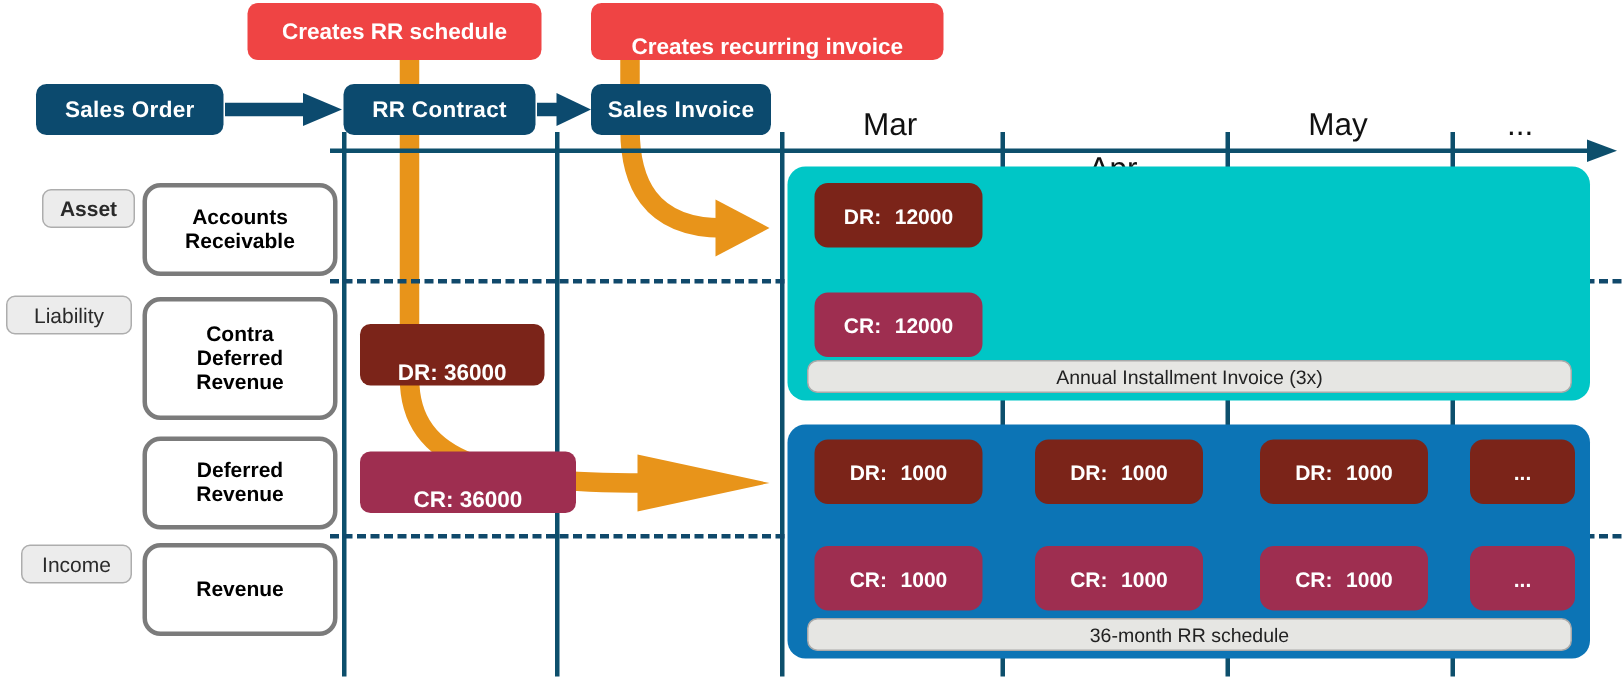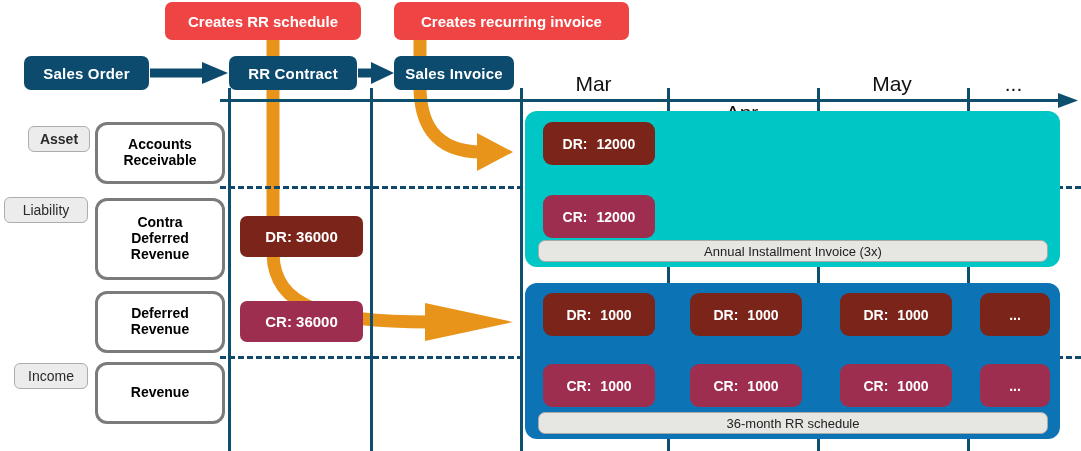--- a/index.html
+++ b/index.html
@@ -52,21 +52,21 @@
   .chip{
     border-radius:9px;display:flex;align-items:center;justify-content:center;
     color:#fff;font-weight:bold;font-size:14px;white-space:nowrap;
   }
   .chip.dr{background:#7b2419;}
   .chip.cr{background:#9e2e50;}
   .chip .lbl{margin-right:9px;}
 
   
   .chipbig{
-    border-radius:7px;display:flex;align-items:center;justify-content:center;
+    border-radius:7px;display:flex;align-items:flex-end;justify-content:center;
     color:#fff;font-weight:bold;font-size:15px;white-space:nowrap;
   }
   .chipbig.dr{background:#7b2419;}
   .chipbig.cr{background:#9e2e50;}
 
   
   .caption{
     background:#e6e6e3;border:1.5px solid #a9a9a9;border-radius:7px;
     display:flex;align-items:center;justify-content:center;
     font-size:13px;color:#222;
@@ -109,21 +109,21 @@
   <div class="abs vline" style="left:667px;top:88px;height:363px;"></div>
   <div class="abs vline" style="left:817px;top:88px;height:363px;"></div>
   <div class="abs vline" style="left:967px;top:88px;height:363px;"></div>
 
   <div class="abs dashed" style="left:220px;top:186px;width:861px;"></div>
   <div class="abs dashed" style="left:220px;top:356px;width:861px;"></div>
 
   <div class="abs callout" style="left:165px;top:2px;width:196px;height:38px;">
     <span>Creates RR schedule</span>
   </div>
-  <div class="abs callout" style="left:394px;top:2px;width:235px;height:38px;">
+  <div class="abs callout" style="left:394px;top:2px;width:235px;height:38px;align-items:flex-end;">
     <span>Creates recurring invoice</span>
   </div>
 
   <div class="abs flowbox" style="left:24px;top:56px;width:125px;height:34px;">
     <span>Sales Order</span>
   </div>
   <div class="abs flowbox" style="left:229px;top:56px;width:128px;height:34px;">
     <span>RR Contract</span>
   </div>
   <div class="abs flowbox" style="left:394px;top:56px;width:120px;height:34px;">
@@ -175,21 +175,21 @@
     <span style="white-space:pre-line;">Deferred
 Revenue</span>
   </div>
   <div class="abs acctbox" style="left:95px;top:362px;width:130px;height:62px;">
     <span style="white-space:pre-line;">Revenue</span>
   </div>
 
   <div class="abs chipbig dr" style="left:240px;top:216px;width:123px;height:41px;">
     <span>DR: 36000</span>
   </div>
-  <div class="abs chipbig cr" style="left:240px;top:301px;width:123px;height:41px;">
+  <div class="abs chipbig cr" style="left:240px;top:301px;width:144px;height:41px;">
     <span>CR: 36000</span>
   </div>
 
   <div class="abs panel cyan" style="left:525px;top:111px;width:535px;height:156px;"></div>
 
   <div class="abs chip dr" style="left:543px;top:122px;width:112px;height:43px;">
     <span class="lbl">DR:</span>
     <span>12000</span>
   </div>
   <div class="abs chip cr" style="left:543px;top:195px;width:112px;height:43px;">

